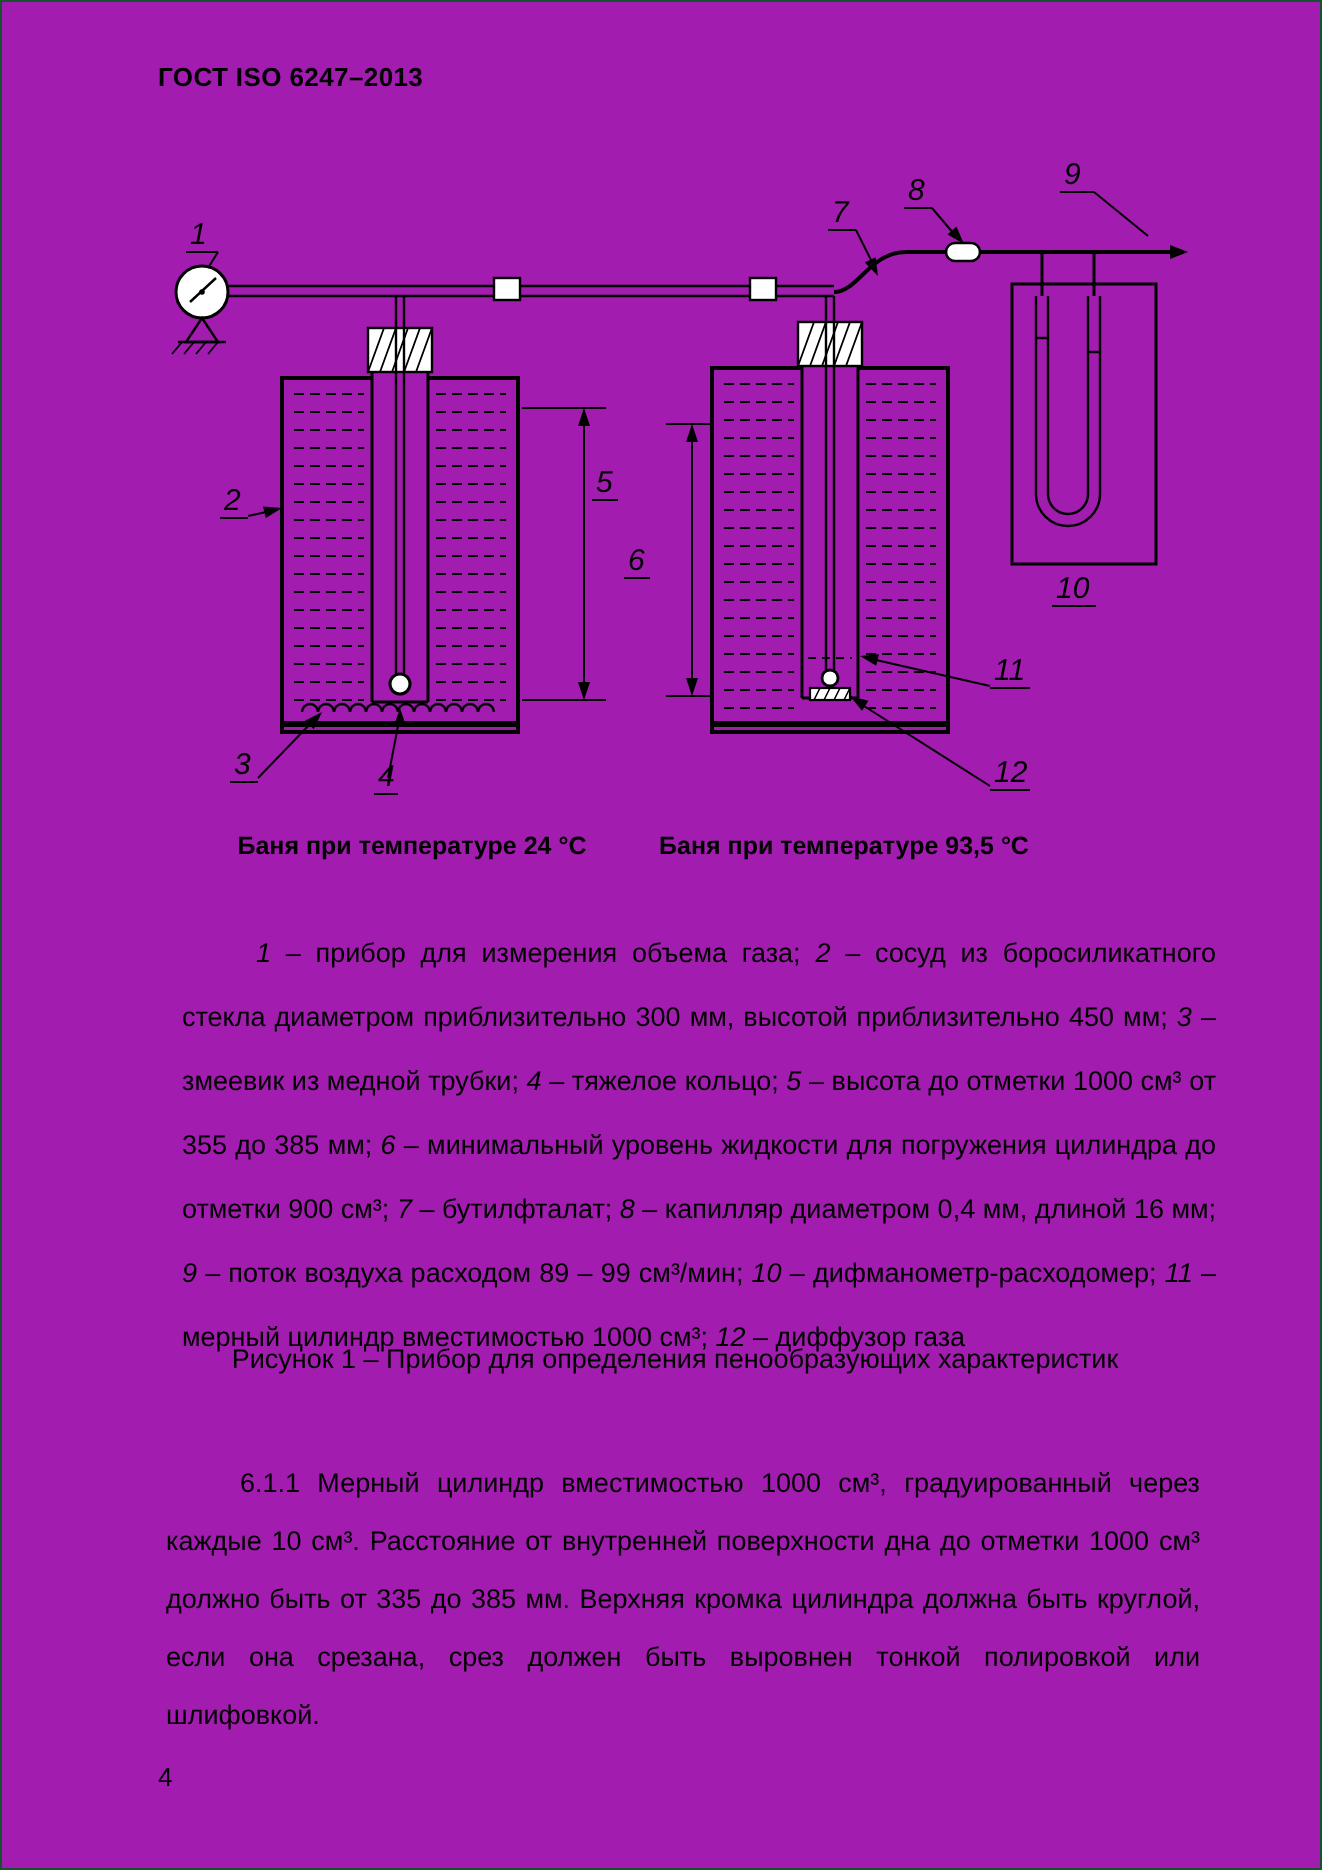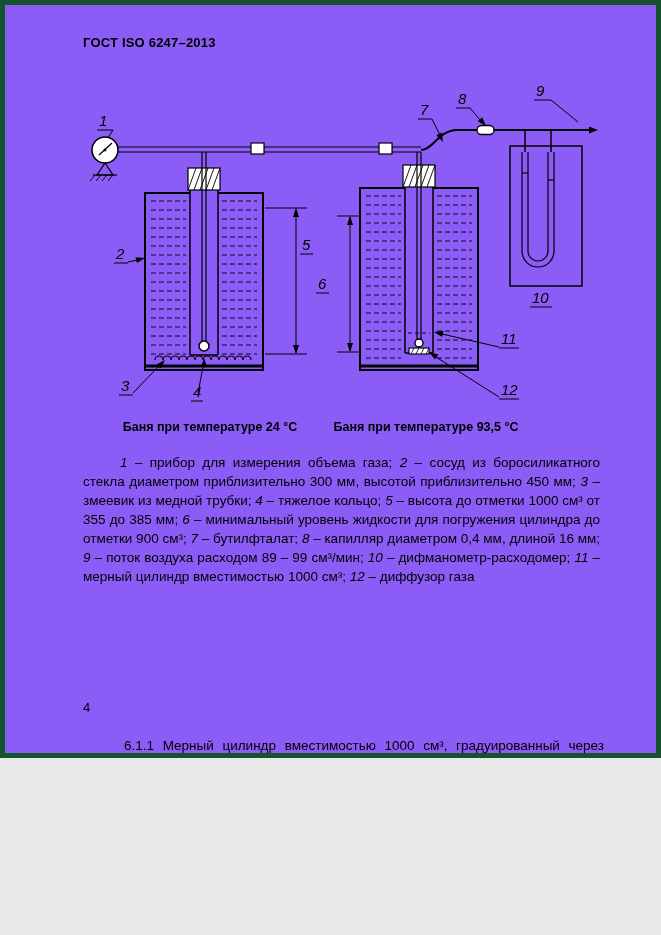--- a/index.html
+++ b/index.html
@@ -1,27 +1,27 @@
 <!DOCTYPE html>
 <html><head>
 <meta charset="utf-8">
 <style>
   html,body{margin:0;padding:0;background:#e9e9e9;}
   .page{
-    width:661px;height:758px;background:#8b5cf6;position:relative;
+    width:661px;height:935px;background:#a21caf;position:relative;
     font-family:"Liberation Sans",sans-serif;color:#000;
-    box-sizing:border-box;border:5px solid #14532d;overflow:hidden;
+    box-sizing:border-box;border:1px solid #14532d;overflow:hidden;
     margin:0 auto;
   }
   .doc-header{position:absolute;top:30px;left:78px;font-size:13px;font-weight:bold;letter-spacing:.2px;}
   .fig{position:absolute;top:76px;left:60px;}
   .fig text{fill:#000;stroke:none;font-family:"Liberation Sans",sans-serif;}
   .co{font-style:italic;font-size:15px;}
   .bath{font-weight:bold;font-size:12.5px;}
-  .legend{position:absolute;top:448px;left:78px;width:517px;font-size:13.5px;line-height:19px;text-align:justify;text-indent:37px;margin:0;}
+  .legend{position:absolute;top:448px;left:78px;width:517px;font-size:13.5px;line-height:32px;text-align:justify;text-indent:37px;margin:12px;}
   .legend i{font-style:italic;}
   .fig-caption{position:absolute;top:664px;left:78px;width:517px;font-size:13.5px;line-height:29px;text-align:center;margin:0;}
   .body-para{position:absolute;top:722px;left:78px;width:517px;font-size:13.5px;line-height:29px;text-align:justify;text-indent:37px;margin:4px;}
   .page-num{position:absolute;left:78px;bottom:38px;font-size:13px;}
 </style>
 </head>
 <body>
 
 <div class="page">
 
@@ -162,18 +162,19 @@
       <text class="co" x="496" y="341">11</text>
       <text class="co" x="496" y="392">12</text>
     </g>
 
     <text class="bath" x="205" y="428" text-anchor="middle">Баня при температуре 24 °С</text>
     <text class="bath" x="421" y="428" text-anchor="middle">Баня при температуре 93,5 °С</text>
   </svg>
 
   <p class="legend"><i>1</i> – прибор для измерения объема газа; <i>2</i> – сосуд из боросиликатного стекла диаметром приблизительно 300 мм, высотой приблизительно 450 мм; <i>3</i> – змеевик из медной трубки; <i>4</i> – тяжелое кольцо; <i>5</i> – высота до отметки 1000 см³ от 355 до 385 мм; <i>6</i> – минимальный уровень жидкости для погружения цилиндра до отметки 900 см³; <i>7</i> – бутилфталат; <i>8</i> – капилляр диаметром 0,4 мм, длиной 16 мм; <i>9</i> – поток воздуха расходом 89 – 99 см³/мин; <i>10</i> – дифманометр-расходомер; <i>11</i> – мерный цилиндр вместимостью 1000 см³; <i>12</i> – диффузор газа</p>
 
+  <p class="fig-caption">Рисунок 1 – Прибор для определения пенообразующих характеристик</p>
 
   <p class="body-para">6.1.1 Мерный цилиндр вместимостью 1000 см³, градуированный через каждые 10 см³. Расстояние от внутренней поверхности дна до отметки 1000 см³ должно быть от 335 до 385 мм. Верхняя кромка цилиндра должна быть круглой, если она срезана, срез должен быть выровнен тонкой полировкой или шлифовкой.</p>
 
   <div class="page-num">4</div>
 
 </div>
 
 </body></html>

